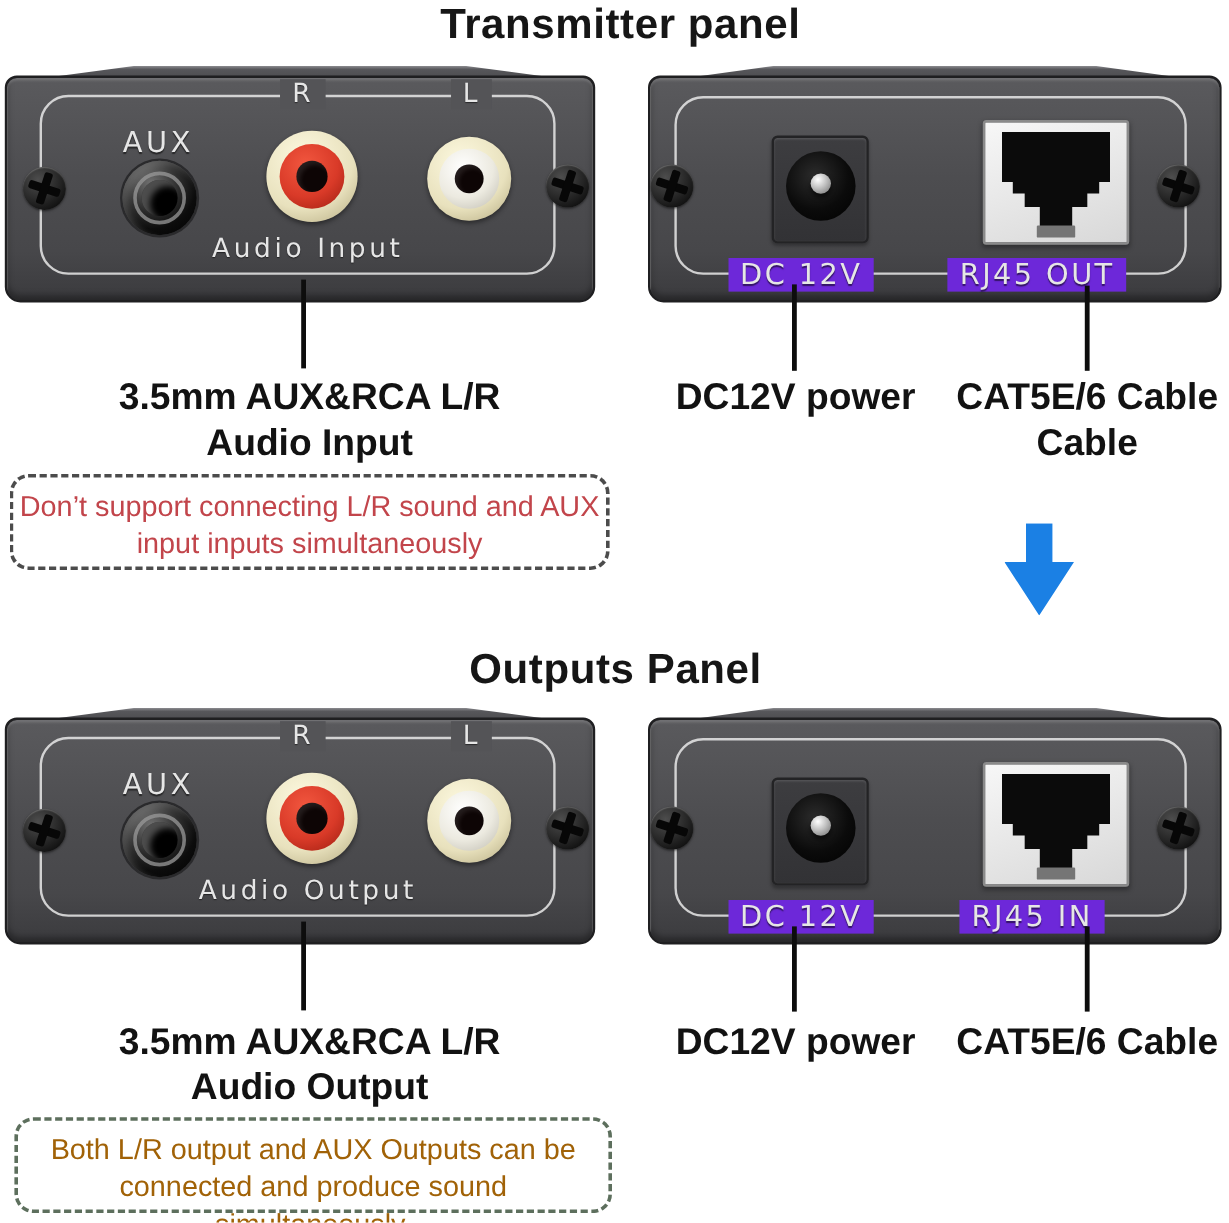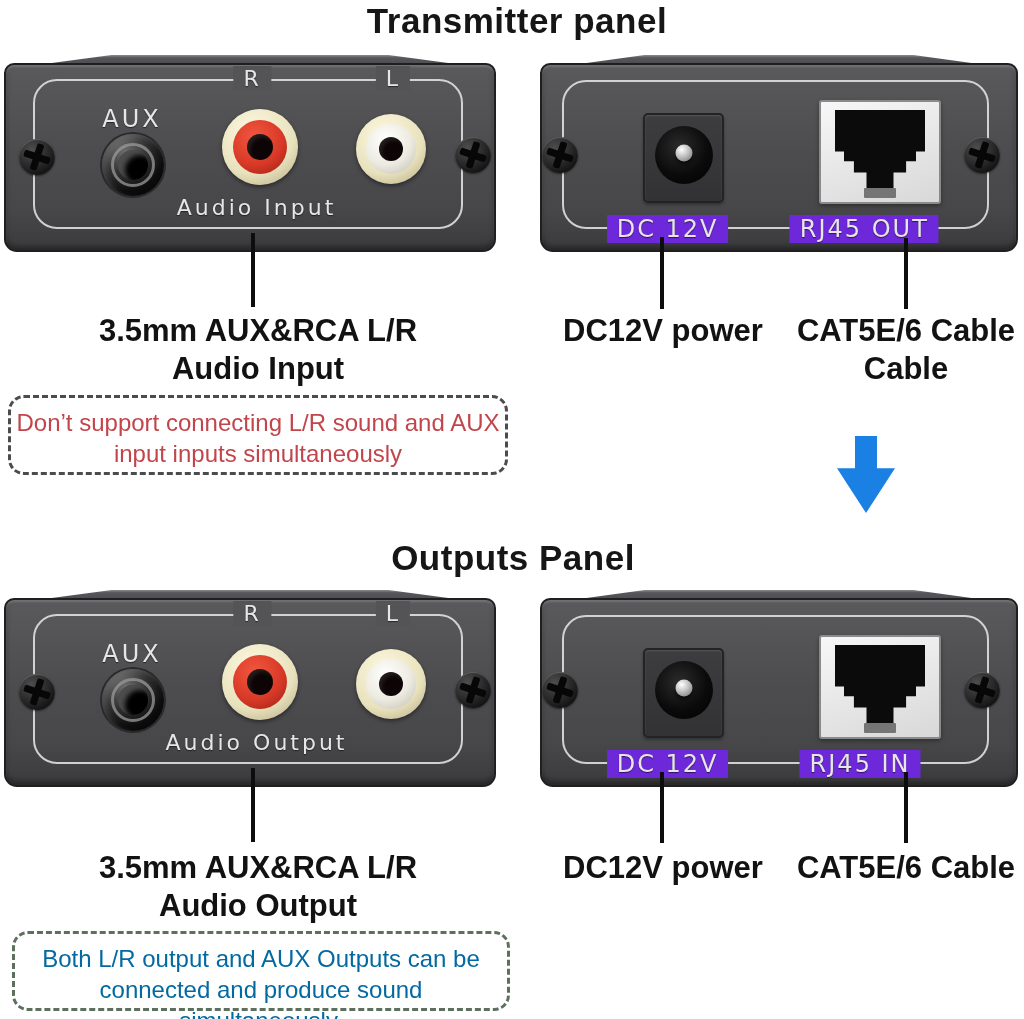--- a/index.html
+++ b/index.html
@@ -83,21 +83,21 @@
         width:32px;height:10px;background:#757575;border-radius:1px;}
 
   .leader{position:absolute;width:4px;background:#0d0d0d;}
 
   .caption{position:absolute;transform:translateX(-50%);text-align:center;
         font-weight:bold;font-size:31px;line-height:38px;color:#121212;white-space:nowrap;}
 
   .note{position:absolute;border-radius:16px;text-align:center;
         font-size:24px;line-height:31px;padding-top:9px;box-sizing:border-box;}
   .note-red{border:3px dashed #4c4c4c;color:#c2454b;}
-  .note-green{border:3px dashed #5d6f5d;color:#0369a1;}
+  .note-green{border:3px dashed #5d6f5d;color:#a16207;}
 
   .arrow-down{position:absolute;width:58px;height:77px;background:#1b80e4;
         clip-path:polygon(31% 0,69% 0,69% 42%,100% 42%,50% 100%,0 42%,31% 42%);}
 </style>
 </head>
 <body>
 
 <div id="stage">
 
   <div class="title" style="left:517px;top:1px;text-align:center;">Transmitter panel</div>

